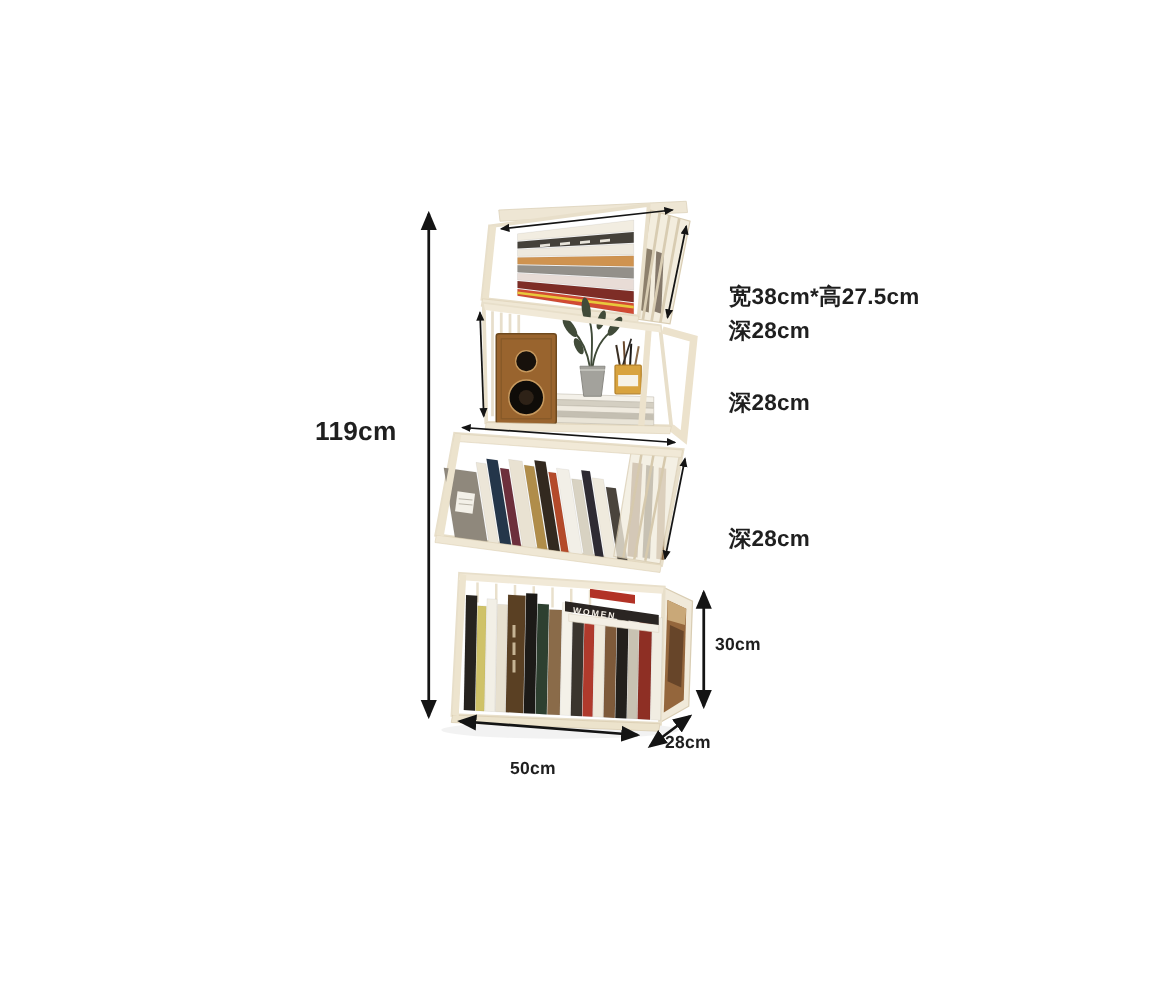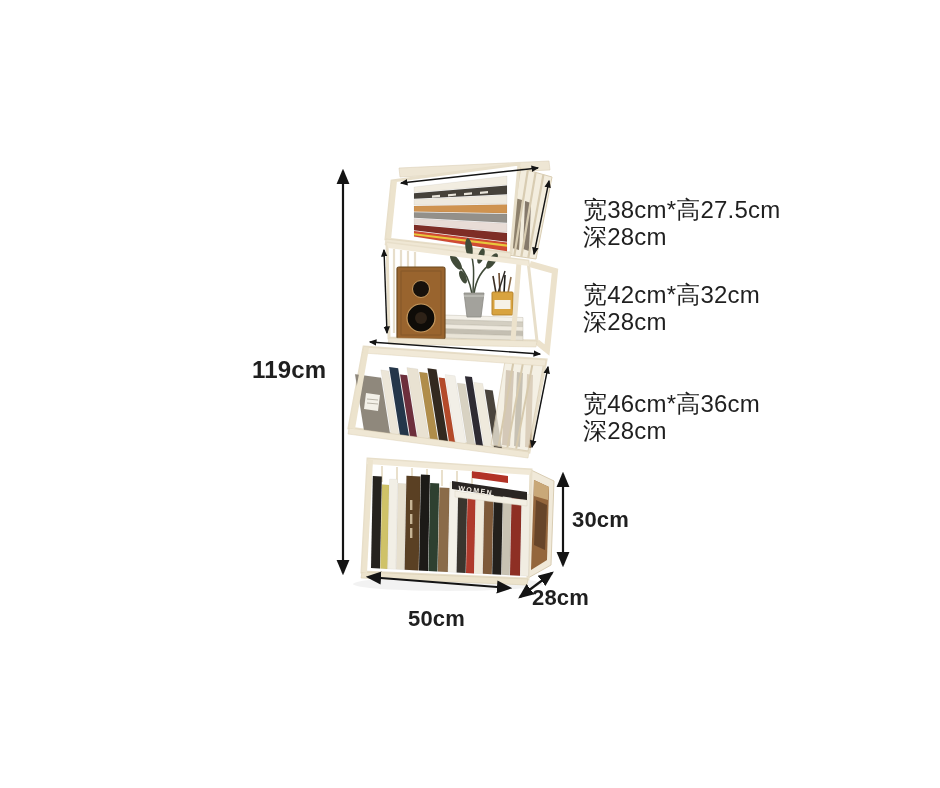--- a/index.html
+++ b/index.html
@@ -3,26 +3,26 @@
 <meta charset="utf-8">
 <style>
   html,body{margin:0;padding:0;background:#fff;}
   .stage{
     position:relative;width:940px;height:788px;background:#fff;overflow:hidden;
     font-family:"Liberation Sans",sans-serif;
     --text:#1f1f1f;--arrow:#141414;
   }
   .stage svg{position:absolute;left:0;top:0;}
   .dim-label{
-    position:absolute;color:var(--text);font-weight:700;font-size:22px;
+    position:absolute;color:var(--text);font-weight:700;font-size:14px;
     letter-spacing:.2px;white-space:nowrap;
   }
   .spec-label{
-    position:absolute;color:var(--text);font-weight:400;font-size:24px;
-    line-height:27px;letter-spacing:.2px;white-space:nowrap;
+    position:absolute;color:var(--text);font-weight:700;font-size:18px;
+    line-height:27px;letter-spacing:.2px;white-space:nowrap;margin-top:28px;
   }
   .arrow{stroke:var(--arrow);fill:none;}
   .arrow.main{stroke-width:2.2;}
   .arrow.small{stroke-width:1.4;}
 </style>
 </head>
 <body>
 
 <div class="stage" style="--text: #1f1f1f; --arrow: #141414;">
 
@@ -216,33 +216,31 @@
       <line class="arrow main" x1="368" y1="577" x2="510" y2="588" marker-start="url(#ah)" marker-end="url(#ah)"></line>
       <line class="arrow main" x1="520" y1="597" x2="552" y2="573" marker-start="url(#ah)" marker-end="url(#ah)"></line>
       <line class="arrow small" x1="401" y1="183" x2="538" y2="168" marker-start="url(#ahs)" marker-end="url(#ahs)"></line>
       <line class="arrow small" x1="549" y1="181" x2="534" y2="254" marker-start="url(#ahs)" marker-end="url(#ahs)"></line>
       <line class="arrow small" x1="384" y1="250" x2="387" y2="333" marker-start="url(#ahs)" marker-end="url(#ahs)"></line>
       <line class="arrow small" x1="370" y1="342" x2="540" y2="354" marker-start="url(#ahs)" marker-end="url(#ahs)"></line>
       <line class="arrow small" x1="548" y1="367" x2="532" y2="447" marker-start="url(#ahs)" marker-end="url(#ahs)"></line>
     </g>
   </svg>
 
-  <div class="dim-label" style="left:252px;top:356px;font-size:24px">119cm</div>
+  <div class="dim-label" style="left:252px;top:334px;font-size:21px">119cm</div>
 
   <div class="spec-label" style="left:583px;top:196px">
     <div>宽38cm*高27.5cm</div>
     <div>深28cm</div>
   </div>
 
   <div class="spec-label" style="left:583px;top:281px">
-    <div>宽42cm*高32cm</div>
     <div>深28cm</div>
   </div>
 
   <div class="spec-label" style="left:583px;top:390px">
-    <div>宽46cm*高36cm</div>
     <div>深28cm</div>
   </div>
 
   <div class="dim-label" style="left:572px;top:507px">30cm</div>
   <div class="dim-label" style="left:408px;top:606px">50cm</div>
   <div class="dim-label" style="left:532px;top:585px">28cm</div>
 </div>
 
 </body></html>

